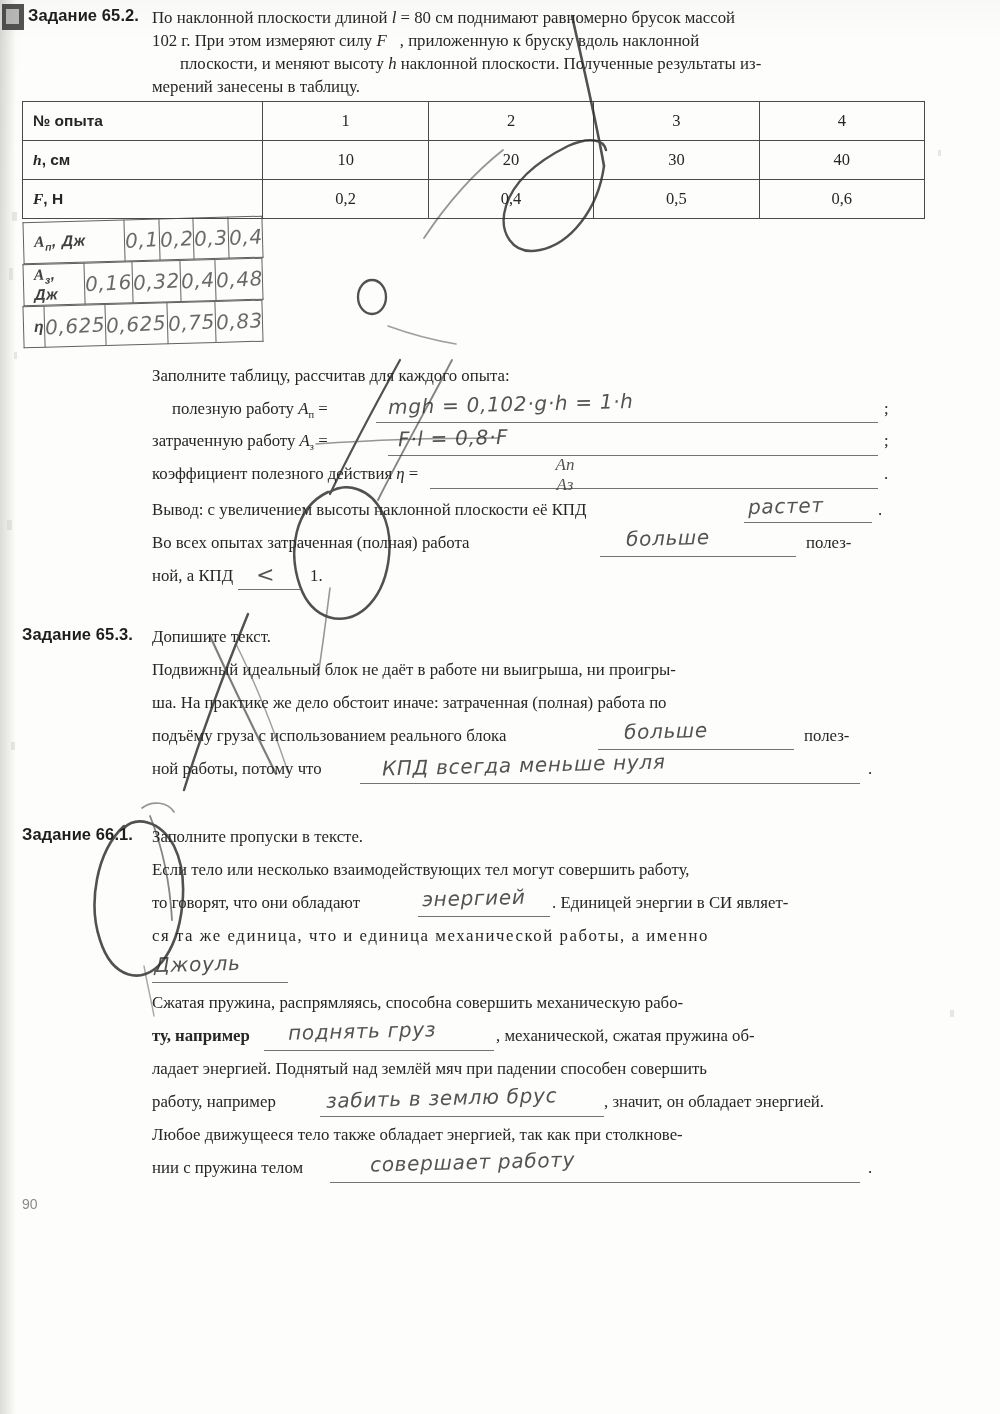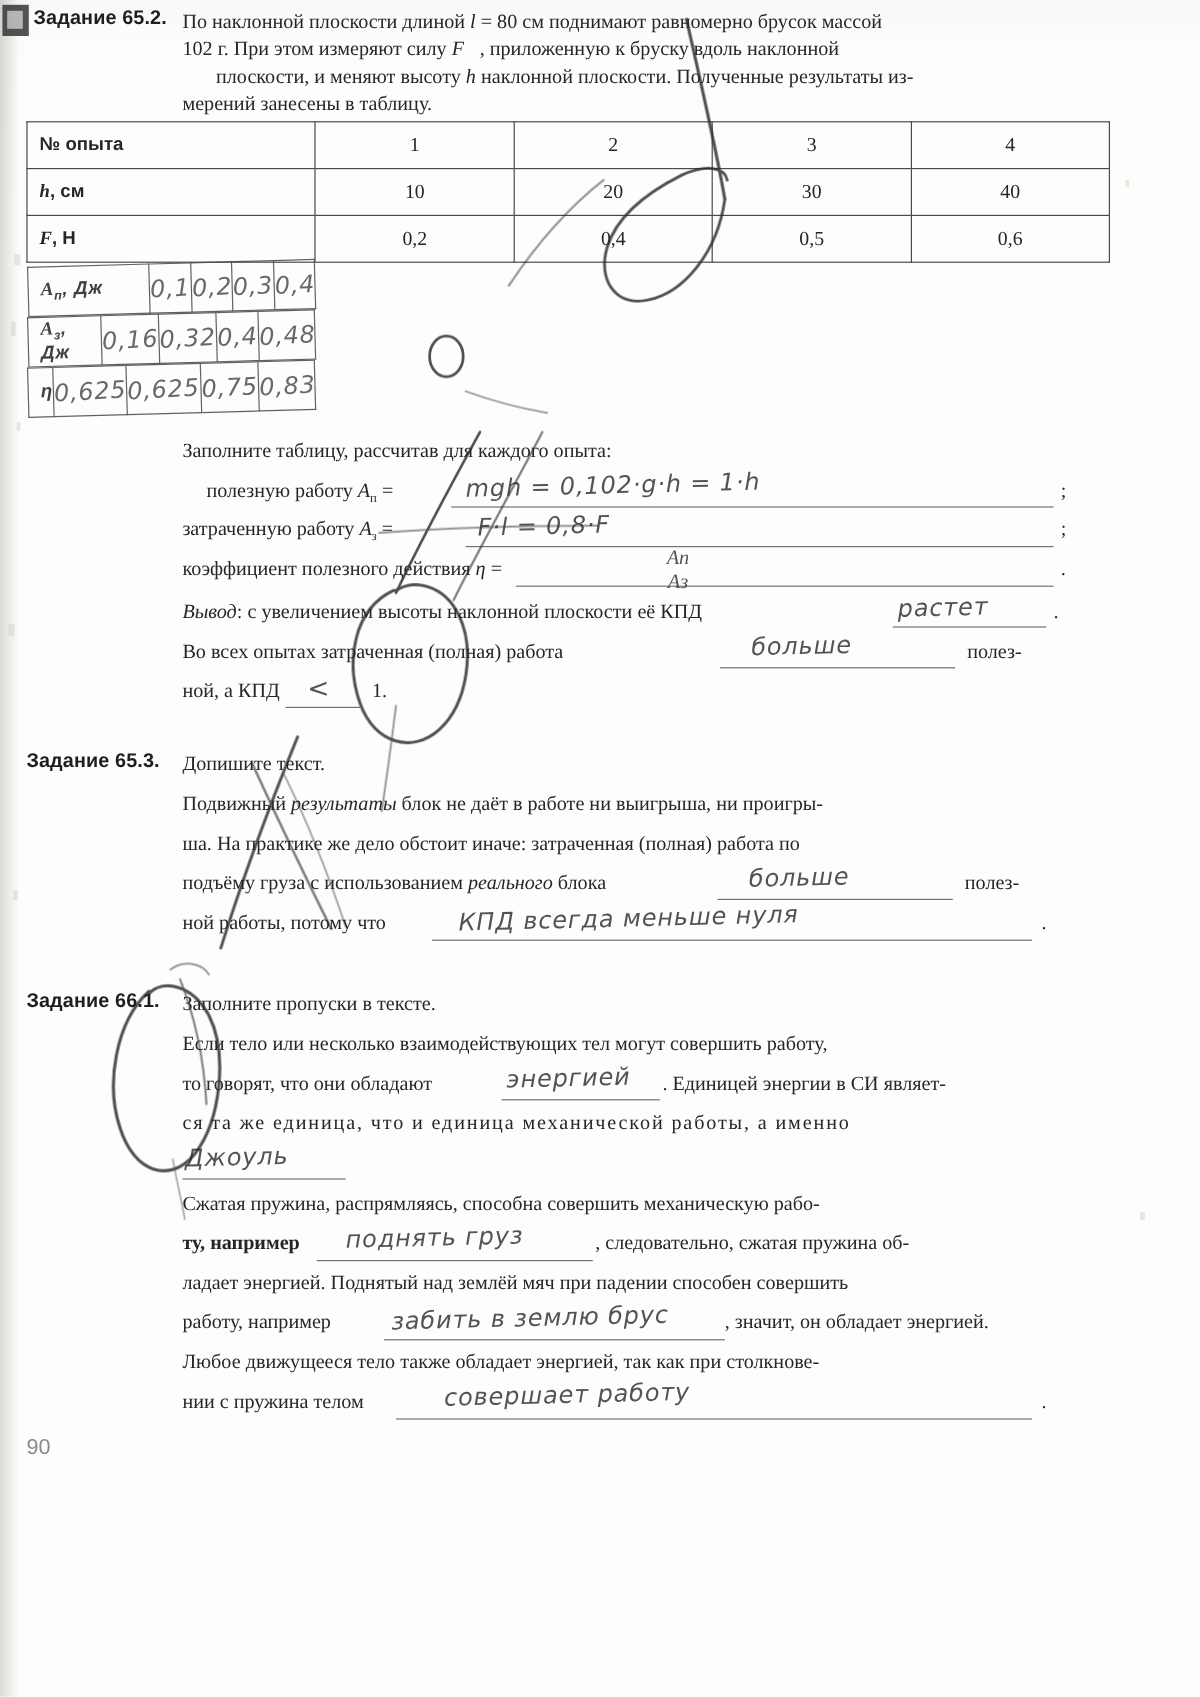--- a/index.html
+++ b/index.html
@@ -43,21 +43,21 @@
   }
   
   .ptext{
     position:absolute;
     font-family:"Liberation Serif", serif;
     font-size:16.8px;
     color:#262626;
     white-space:nowrap;
   }
   .ptext.just{letter-spacing:.2px;}
-  .ital{font-style:italic;}
+  .ital{}
   .mvar{font-style:italic;font-family:"Liberation Serif",serif;}
 
   
   #data-table{
     position:absolute;
     left:22px;top:101px;width:903px;
     border-collapse:collapse;
     background:transparent;
   }
   #data-table td{
@@ -111,21 +111,21 @@
   .rule{
     position:absolute;
     height:1px;background:#5a5a5a;opacity:.85;
   }
 
   
   .ink{position:absolute;pointer-events:none;}
   .pagenum{
     position:absolute;left:22px;top:1196px;
     font-family:"Liberation Sans", sans-serif;
-    font-size:18px;color:#8a8a8a;
+    font-size:14px;color:#8a8a8a;
   }
   .frac{
     position:absolute;
     text-align:center;
     font-family:Liberation Serif, serif;
     font-style:italic;color:#3c3c3c;opacity:.88;
   }
   .frac .num{font-size:17px;display:block;}
   .frac .bar{height:1px;background:#4a4a4a;margin:1px 0;}
   .frac .den{font-size:17px;display:block;}
@@ -241,21 +241,21 @@
 
   <div class="ptext" style="left:152px;top:566px;">ной, а КПД</div>
   <div class="rule" style="left:238px;top:589px;width:62px;"></div>
   <div class="hw-abs hw-t" style="left:256px;top:562px;font-size:22px;">&lt;</div>
   <div class="ptext" style="left:310px;top:566px;">1.</div>
 
   <div class="task-label" style="left:22px;top:625px;">Задание 65.3.</div>
   <div class="ptext" style="left:152px;top:627px;">Допишите текст.</div>
 
   <div class="ptext" style="left:152px;top:660px;">
-    Подвижный <span class="ital">результаты</span> блок не даёт в работе ни выигрыша, ни проигры-
+    Подвижный <span class="ital">идеальный</span> блок не даёт в работе ни выигрыша, ни проигры-
   </div>
   <div class="ptext" style="left:152px;top:726px;">
     <span>подъёму груза с использованием</span>
     <span class="ital">реального</span>
     <span>блока</span>
   </div>
 
   <div class="ptext" style="left:152px;top:693px;">ша. На практике же дело обстоит иначе: затраченная (полная) работа по</div>
   <div class="rule" style="left:598px;top:749px;width:196px;"></div>
   <div class="hw-abs hw-t" style="left:624px;top:719px;">больше</div>
@@ -279,21 +279,21 @@
   <div class="ptext just" style="left:152px;top:926px;letter-spacing:1.55px;">ся та же единица, что и единица механической работы, а именно</div>
 
   <div class="rule" style="left:152px;top:982px;width:136px;"></div>
   <div class="hw-abs hw-t" style="left:154px;top:952px;">Джоуль</div>
 
   <div class="ptext" style="left:152px;top:993px;">Сжатая пружина, распрямляясь, способна совершить механическую рабо-</div>
 
   <div class="ptext" style="left:152px;top:1026px;font-weight:bold;">ту, например</div>
   <div class="rule" style="left:264px;top:1050px;width:230px;"></div>
   <div class="hw-abs hw-t" style="left:288px;top:1019px;">поднять груз</div>
-  <div class="ptext" style="left:496px;top:1026px;">, следовательно, сжатая пружина об-</div>
+  <div class="ptext" style="left:496px;top:1026px;">, механической, сжатая пружина об-</div>
 
   <div class="ptext" style="left:152px;top:1059px;">ладает энергией. Поднятый над землёй мяч при падении способен совершить</div>
 
   <div class="ptext" style="left:152px;top:1092px;">работу, например</div>
   <div class="rule" style="left:320px;top:1116px;width:284px;"></div>
   <div class="hw-abs hw-t" style="left:326px;top:1086px;">забить в землю брус</div>
   <div class="ptext" style="left:604px;top:1092px;">, значит, он обладает энергией.</div>
 
   <div class="ptext" style="left:152px;top:1125px;">Любое движущееся тело также обладает энергией, так как при столкнове-</div>
 

